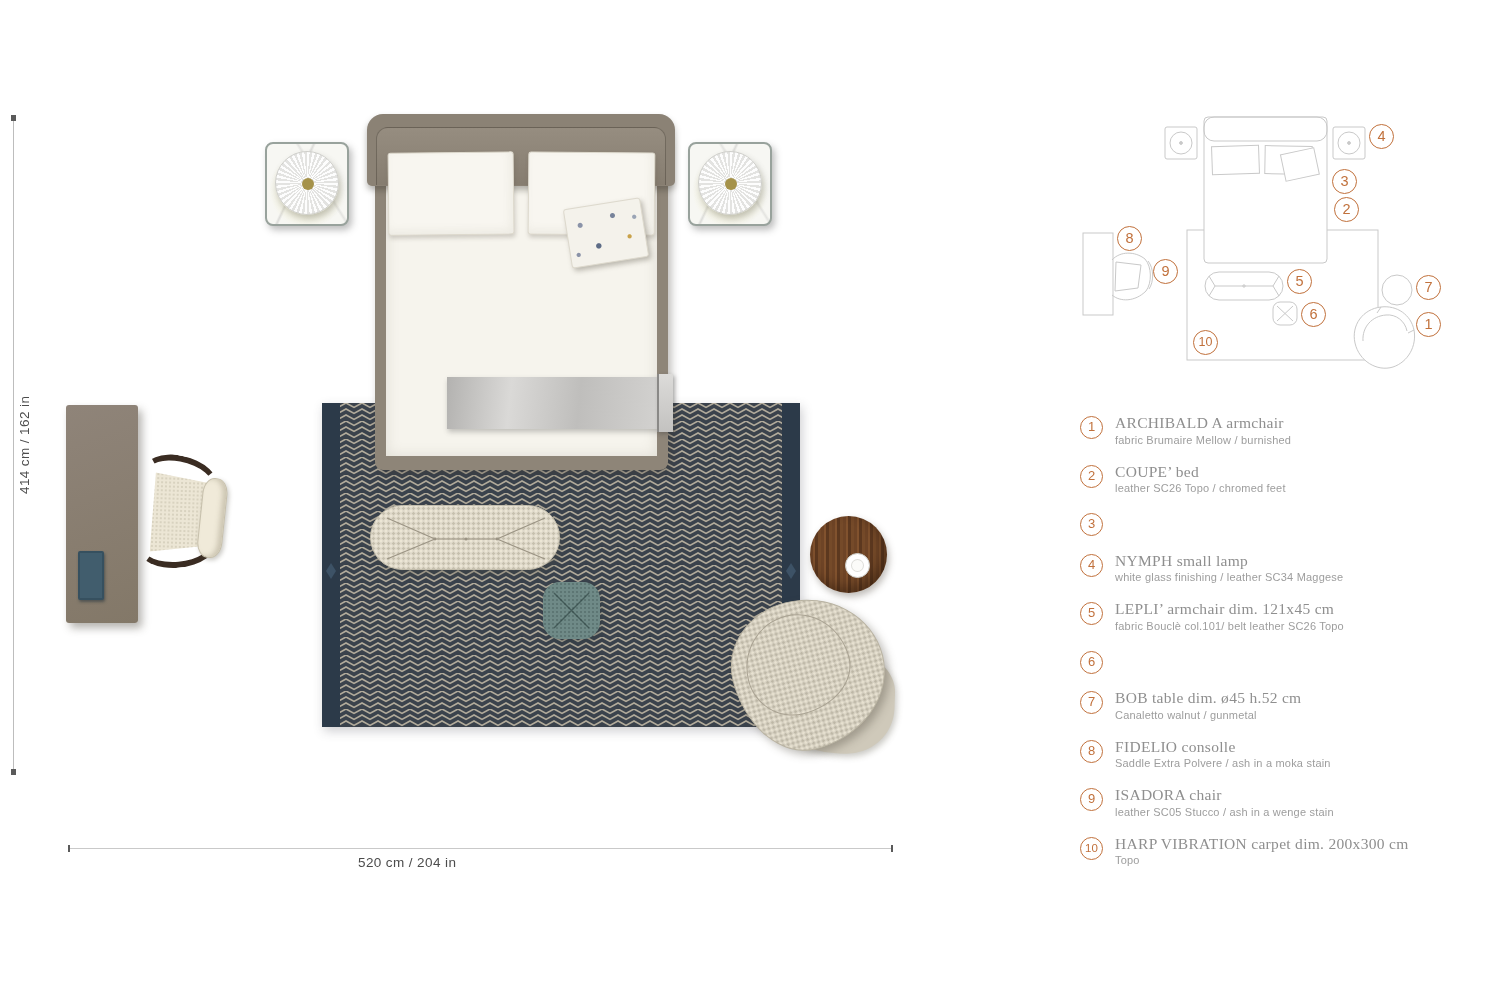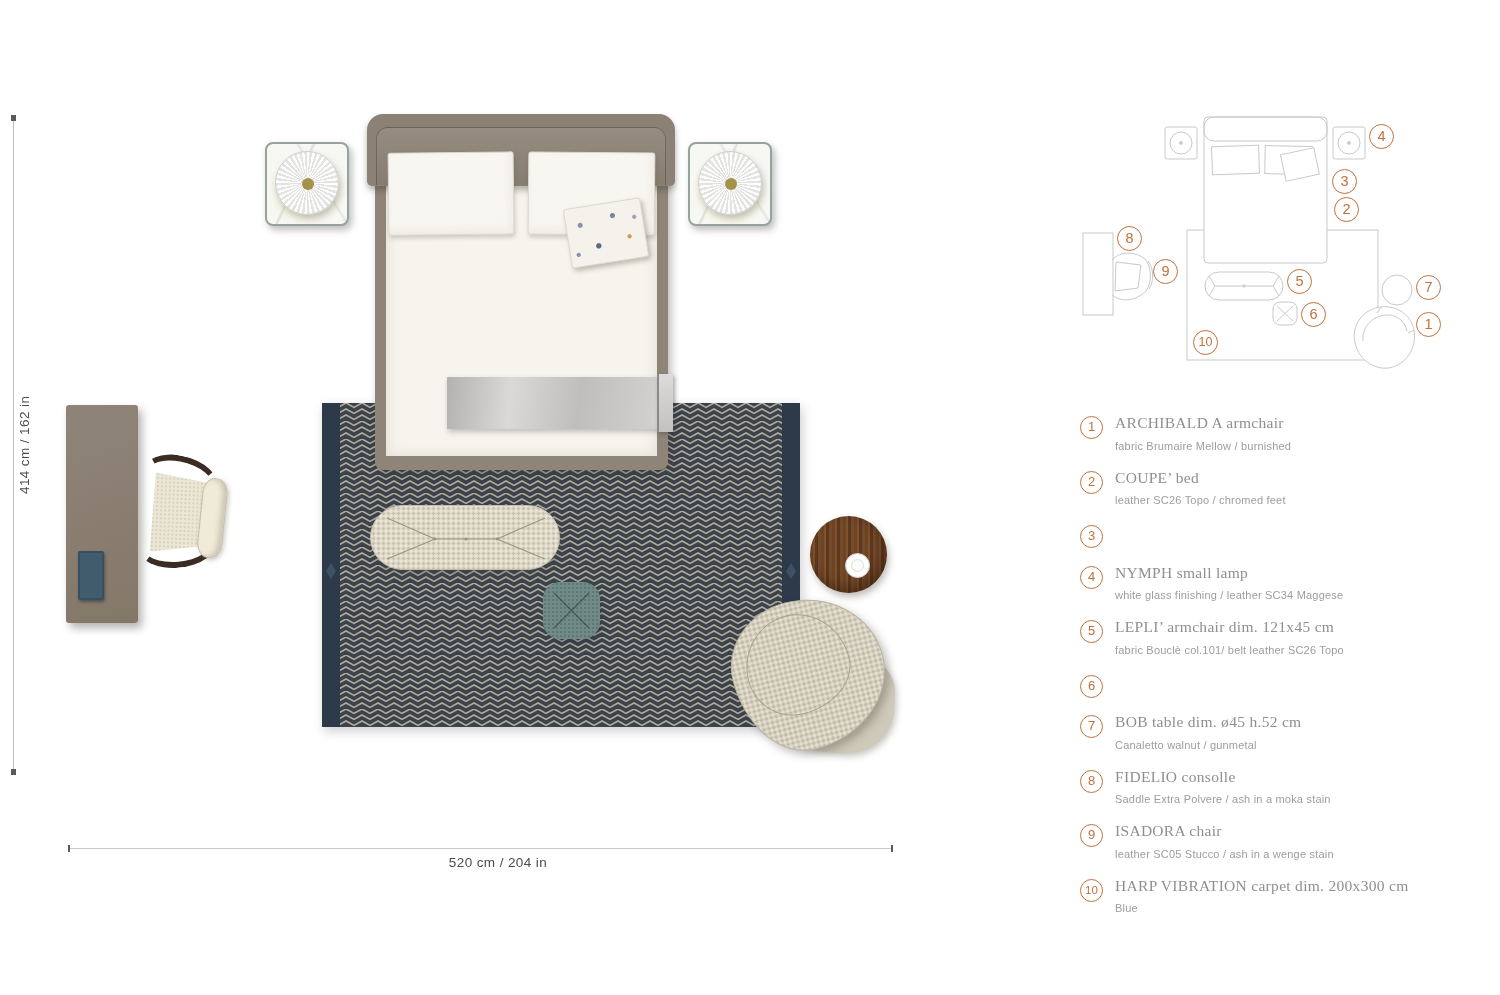--- a/index.html
+++ b/index.html
@@ -10,21 +10,21 @@
 
   
   .dim-v-line { left:13px; top:117px; width:1px; height:656px; background:#bdbdbd; }
   .dim-v-line::before, .dim-v-line::after { content:""; position:absolute; left:-2px; width:5px; height:6px; background:#5a5a5a; }
   .dim-v-line::before { top:-2px; } .dim-v-line::after { bottom:-2px; }
   .dim-v-label { left:17px; top:340px; height:210px; writing-mode:vertical-rl; transform:rotate(180deg);
                  font-size:13.5px; color:#4c4c4c; letter-spacing:0.4px; text-align:center; }
   .dim-h-line { left:68px; top:848px; width:825px; height:1px; background:#c9c9c9; }
   .dim-h-line::before, .dim-h-line::after { content:""; position:absolute; top:-3px; width:2px; height:7px; background:#5a5a5a; }
   .dim-h-line::before { left:0; } .dim-h-line::after { right:0; }
-  .dim-h-label { left:388px; top:855px; width:220px; text-align:center; font-size:13.5px; color:#4c4c4c; letter-spacing:0.4px; }
+  .dim-h-label { left:358px; top:855px; width:220px; font-size:13.5px; color:#4c4c4c; letter-spacing:0.4px; }
 
   
   .bed-frame { left:375px; top:136px; width:293px; height:334px; background:#8e8578;
                border-radius:4px 4px 8px 8px; box-shadow:3px 4px 8px rgba(60,55,45,0.35); }
   .bed-mattress { left:11px; top:14px; width:271px; height:306px; background:#f6f4ed;
                   box-shadow:inset 0 0 14px rgba(120,115,100,0.18); position:absolute; }
   .bed-headboard { left:367px; top:114px; width:308px; height:72px; background:#8b8275;
                    border-radius:16px 16px 5px 5px; box-shadow:0 4px 6px rgba(50,45,38,0.35); }
   .bed-headboard-inner { position:absolute; left:9px; top:13px; right:9px; height:58px;
                    border-radius:12px 12px 0 0; border:1px solid rgba(55,50,42,0.35); border-bottom:none;
@@ -122,21 +122,21 @@
   .schematic-svg { left:1075px; top:105px; }
   .marker { position:absolute; width:25px; height:25px; border:1.4px solid #c1713c; border-radius:50%;
             color:#c1713c; font-size:14.5px; line-height:22px; text-align:center; background:rgba(255,255,255,0.6); }
 
   
   .legend { left:1080px; top:414px; width:430px; }
   .legend-row { display:flex; align-items:flex-start; margin-bottom:15.5px; }
   .lnum { flex:0 0 auto; width:23px; height:23px; margin:2px 12px 0 0; border:1.3px solid #c1713c;
           border-radius:50%; color:#c1713c; font-size:13px; line-height:20.5px; text-align:center; }
   .lname { font-size:15.5px; color:#8f8f8f; letter-spacing:0.3px; line-height:1.15;font-family:Liberation Serif, serif; }
-  .lspec { font-size:11px; color:#9d9d9d; letter-spacing:0.2px; margin-top:8px; line-height:1.2; }
+  .lspec { font-size:11px; color:#9d9d9d; letter-spacing:0.2px; margin-top:2px; line-height:1.2; }
 </style>
 </head>
 <body>
 
 <div id="canvas">
 
   <div class="abs dim-v-line"></div>
   <div class="abs dim-v-label">414 cm / 162 in</div>
   <div class="abs dim-h-line"></div>
   <div class="abs dim-h-label">520 cm / 204 in</div>
@@ -306,18 +306,18 @@
       <span class="lnum">9</span>
       <div>
           <div class="lname">ISADORA chair</div>
            <div class="lspec">leather SC05 Stucco / ash in a wenge stain</div>
         </div>
     </div>
     <div class="legend-row">
       <span class="lnum" style="font-size:11.5px;">10</span>
       <div>
           <div class="lname">HARP VIBRATION carpet dim. 200x300 cm</div>
-           <div class="lspec">Blue</div>
+           <div class="lspec">Topo</div>
         </div>
     </div>
   </div>
 
 </div>
 
 </body></html>

